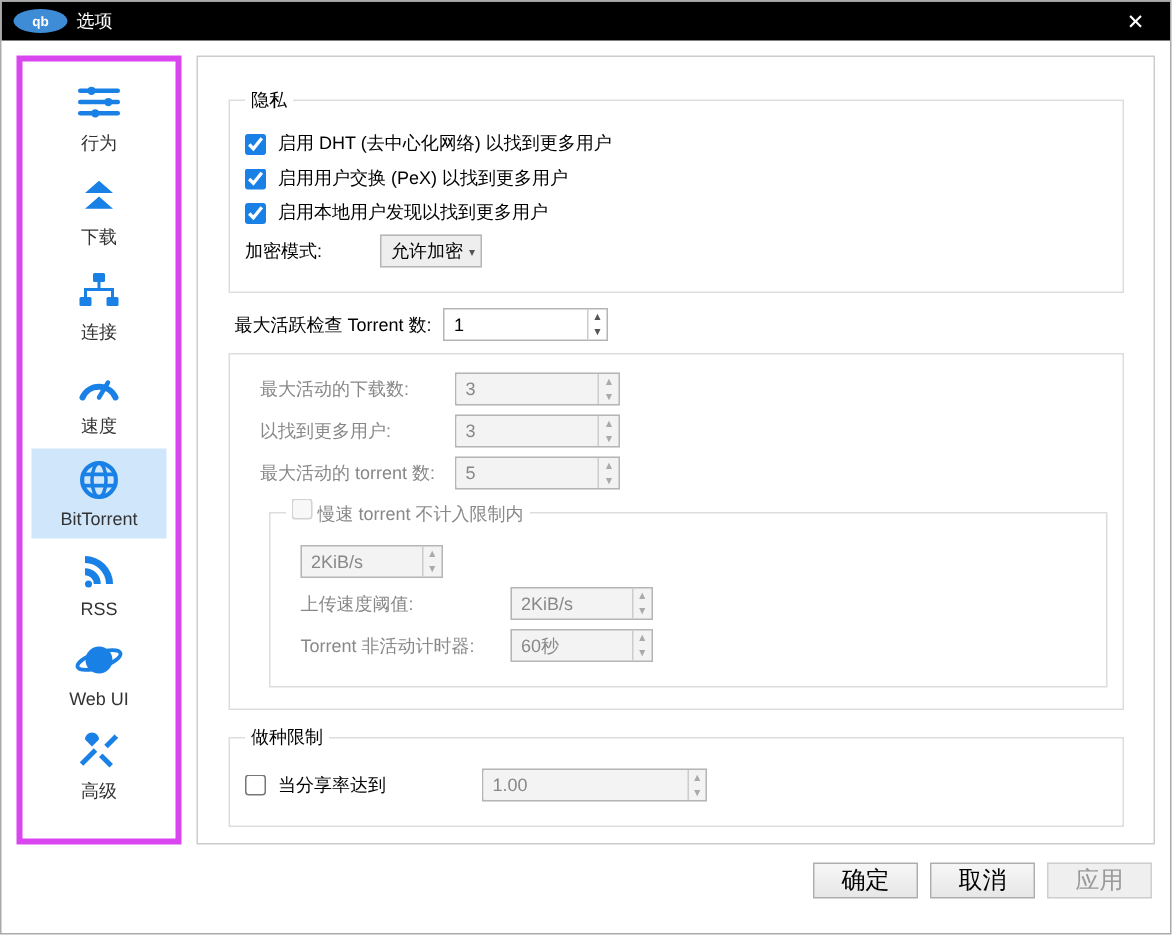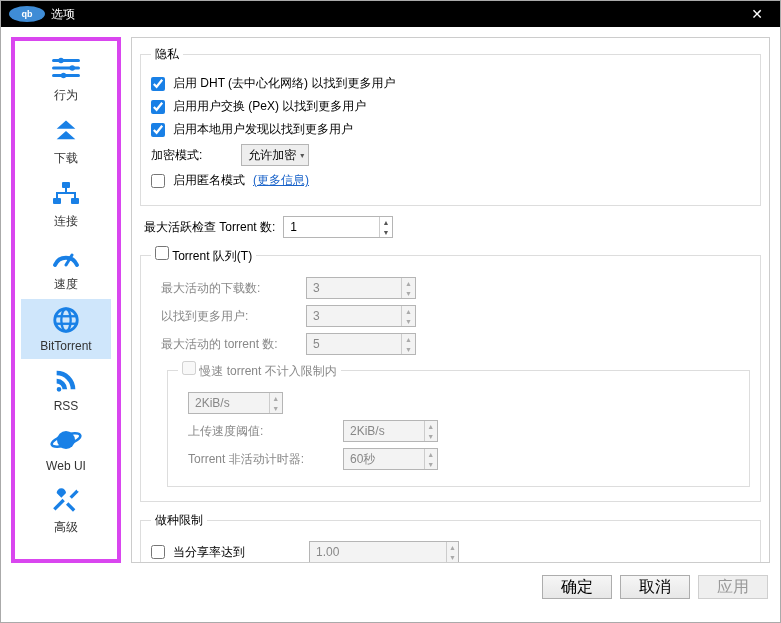--- a/index.html
+++ b/index.html
@@ -7,25 +7,25 @@
   .titlebar { background:#000; color:#fff; height:26px; display:flex; align-items:center; padding:0 8px; }
   .titlebar .logo { width:36px; height:16px; border-radius:50%; background:#3f8cd6; color:#fff; display:flex; align-items:center; justify-content:center; font-size:9px; font-weight:bold; margin-right:6px;}
   .titlebar .title { flex:1; }
   .titlebar .close { width:30px; text-align:center; cursor:pointer; font-size:14px;}
   .content { display:flex; height:540px; padding:10px 10px 4px 10px; gap:10px; }
   .sidebar { width:110px; border:4px solid #d946ef; background:#fff; padding:6px 0; display:flex; flex-direction:column; align-items:center; overflow:hidden;}
   .sidebar-item { width:90px; display:flex; flex-direction:column; align-items:center; gap:2px; padding:4px 0 6px; cursor:pointer; color:#333; }
   .sidebar-item.selected { background:#cfe6fb; }
   .sidebar-item .icon { font-size:30px; color:#1980e6; height:34px; display:flex; align-items:center; justify-content:center;}
   .sidebar-item span.label { font-size:12px; color:#333; }
-  .main { flex:1; border:1px solid #ccc; overflow-y:auto; overflow-x:hidden; padding:0; }
+  .main { flex:1; border:1px solid #ccc; overflow-y:auto; overflow-x:hidden; padding:12px; }
   fieldset { border:1px solid #ddd; margin:8px 8px 10px 8px; padding:6px 10px 10px 10px; }
   legend { padding:0 4px; font-size:12px; }
   .row { display:flex; align-items:center; gap:8px; margin:6px 0; }
-  .subrow { display:flex; align-items:center; gap:15px; margin:6px 0 6px 10px; }
+  .subrow { display:flex; align-items:center; gap:0; margin:6px 0 6px 10px; }
   input[type=checkbox]{ width:14px; height:14px; accent-color:#1980e6;}
   a { color:#1a63c9; text-decoration:underline; cursor:pointer;}
   .spin { display:flex; align-items:center; border:1px solid #b5b5b5; height:22px; background:#fff;}
   .spin input { border:none; width:100%; padding:2px 6px; font-size:12px; outline:none; background:transparent;}
   .spin .arrows { width:16px; display:flex; flex-direction:column; border-left:1px solid #ccc;}
   .spin .arrows div { height:10px; font-size:7px; color:#555; display:flex; align-items:center; justify-content:center; cursor:pointer;}
   .spin.disabled, .spin.disabled input { background:#f3f3f3; color:#888;}
   .spin.disabled .arrows div{ color:#aaa;}
   .disabled-text { color:#888; }
   .select { border:1px solid #b5b5b5; background:#eee; height:22px; display:flex; align-items:center; padding:0 4px 0 6px; gap:4px; cursor:pointer;margin-left:31px;}
@@ -149,43 +149,34 @@
         <input type="checkbox" checked="" style="">
         <span>启用本地用户发现以找到更多用户</span>
       </div>
       <div class="row">
         <span>加密模式:</span>
         <div class="select">
           <span>允许加密</span>
           <span class="chev">▾</span>
         </div>
       </div>
-      <div class="row">
-        <input type="checkbox" style="">
-        <span>启用匿名模式</span>
-        <a>(更多信息)</a>
-      </div>
     </fieldset>
 
     <div class="row" style="margin:6px 12px;">
       <span>最大活跃检查 Torrent 数:</span>
       <div class="spin" style="width:110px;">
         <input value="1" style="">
         <div class="arrows">
             <div>▲</div>
             <div>▼</div>
           </div>
       </div>
     </div>
 
     <fieldset>
-      <legend>
-        <input type="checkbox" style="">
-        <span>Torrent 队列(T)</span>
-      </legend>
       <div class="subrow">
         <span class="col-label disabled-text">最大活动的下载数:</span>
         <div class="spin disabled" style="width:110px;">
           <input disabled="" value="3" style="">
           <div class="arrows">
               <div>▲</div>
               <div>▼</div>
             </div>
         </div>
       </div>

